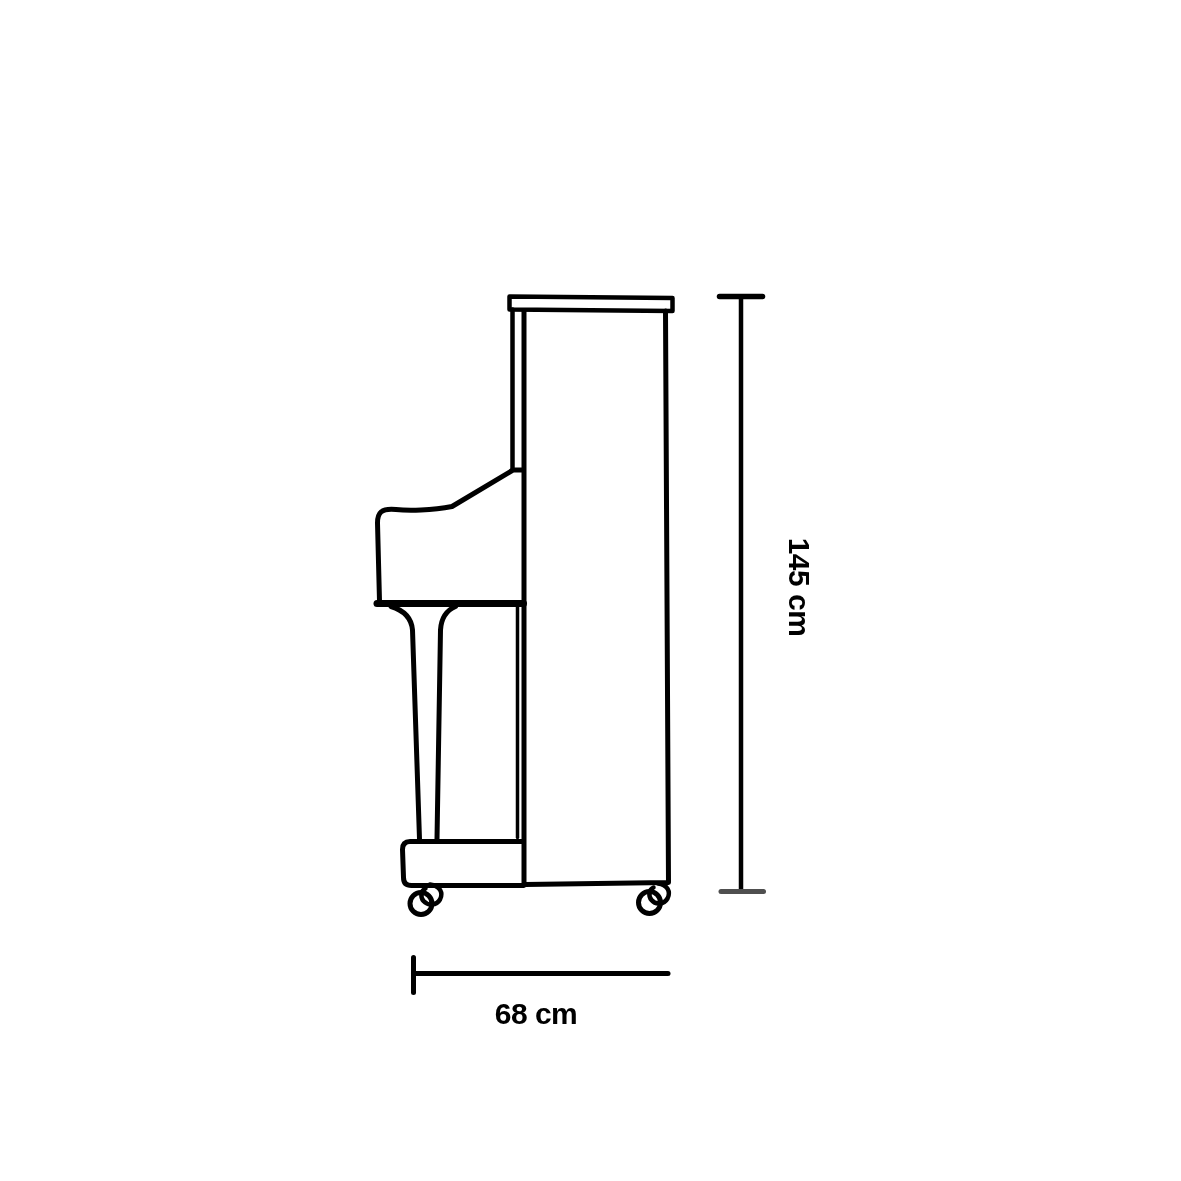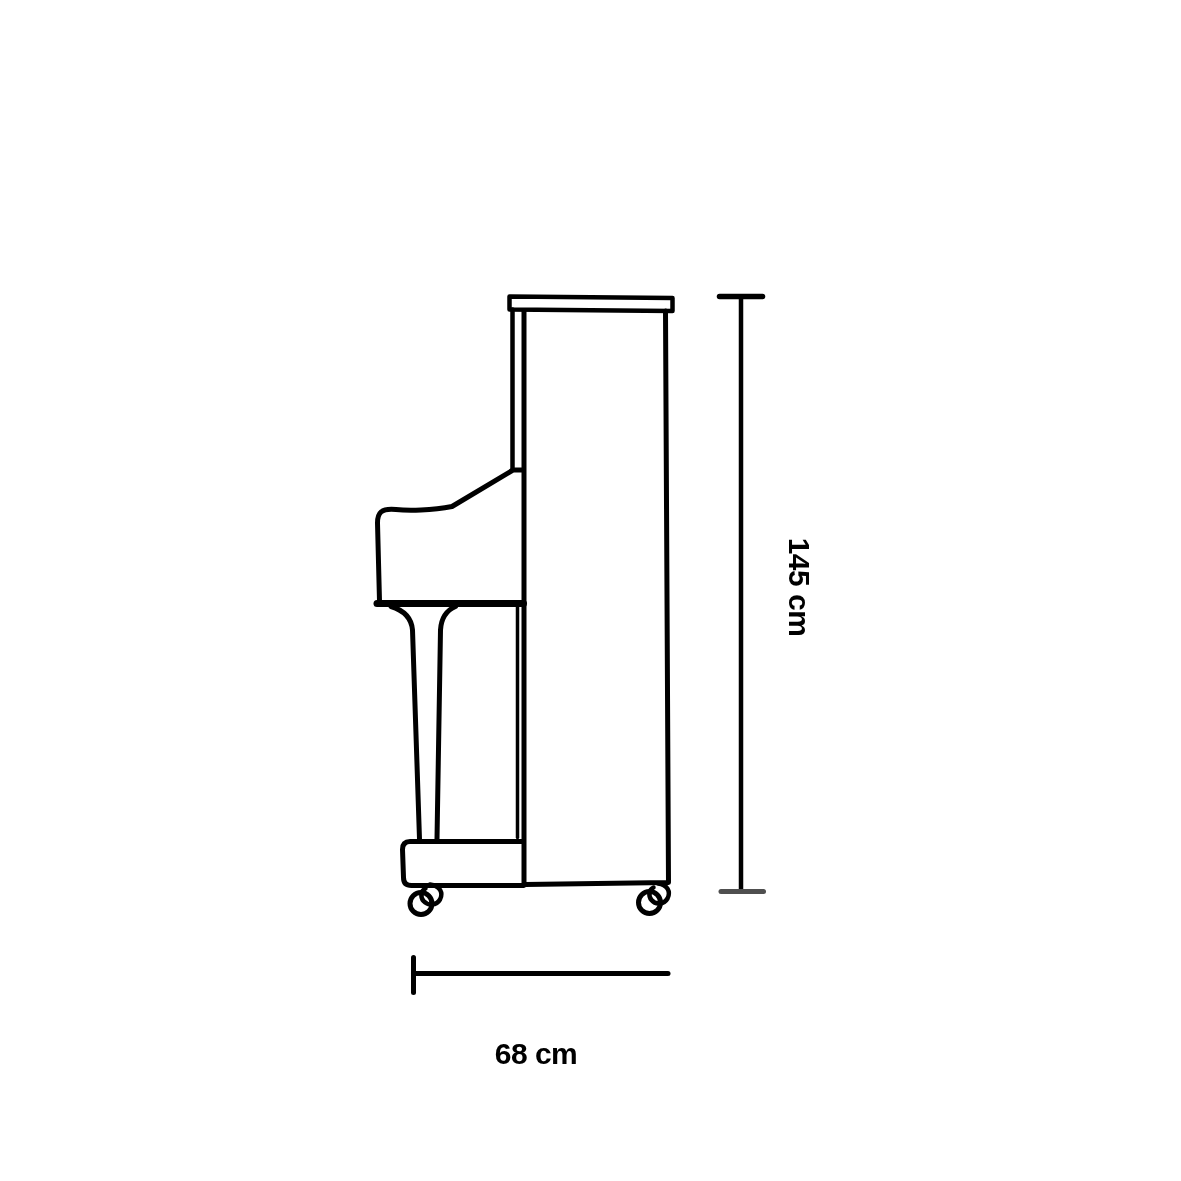--- a/index.html
+++ b/index.html
@@ -51,21 +51,21 @@
     white-space: nowrap;
     user-select: none;
   }
   .dim-label.vertical {
     left: 799px;
     top: 587px;
     transform: translate(-50%, -50%) rotate(90deg);
   }
   .dim-label.horizontal {
     left: 536px;
-    top: 1054px;
+    top: 1014px;
     transform: translate(-50%, -50%);
   }
 </style>
 </head>
 <body>
 
 <div class="stage">
 
   <svg viewBox="0 0 1181 1181" aria-hidden="true">
 

